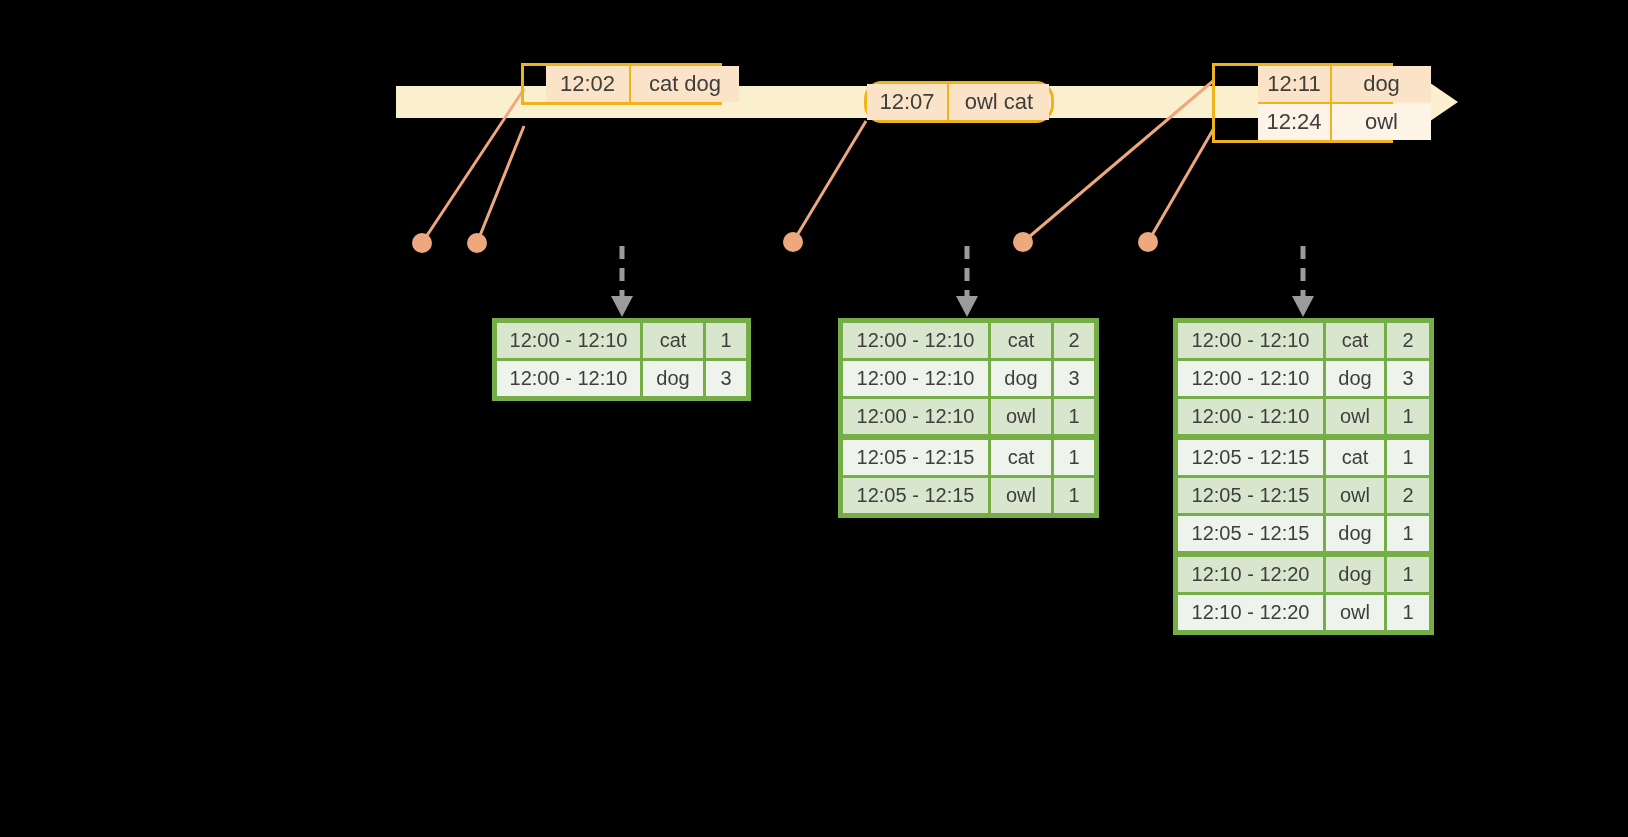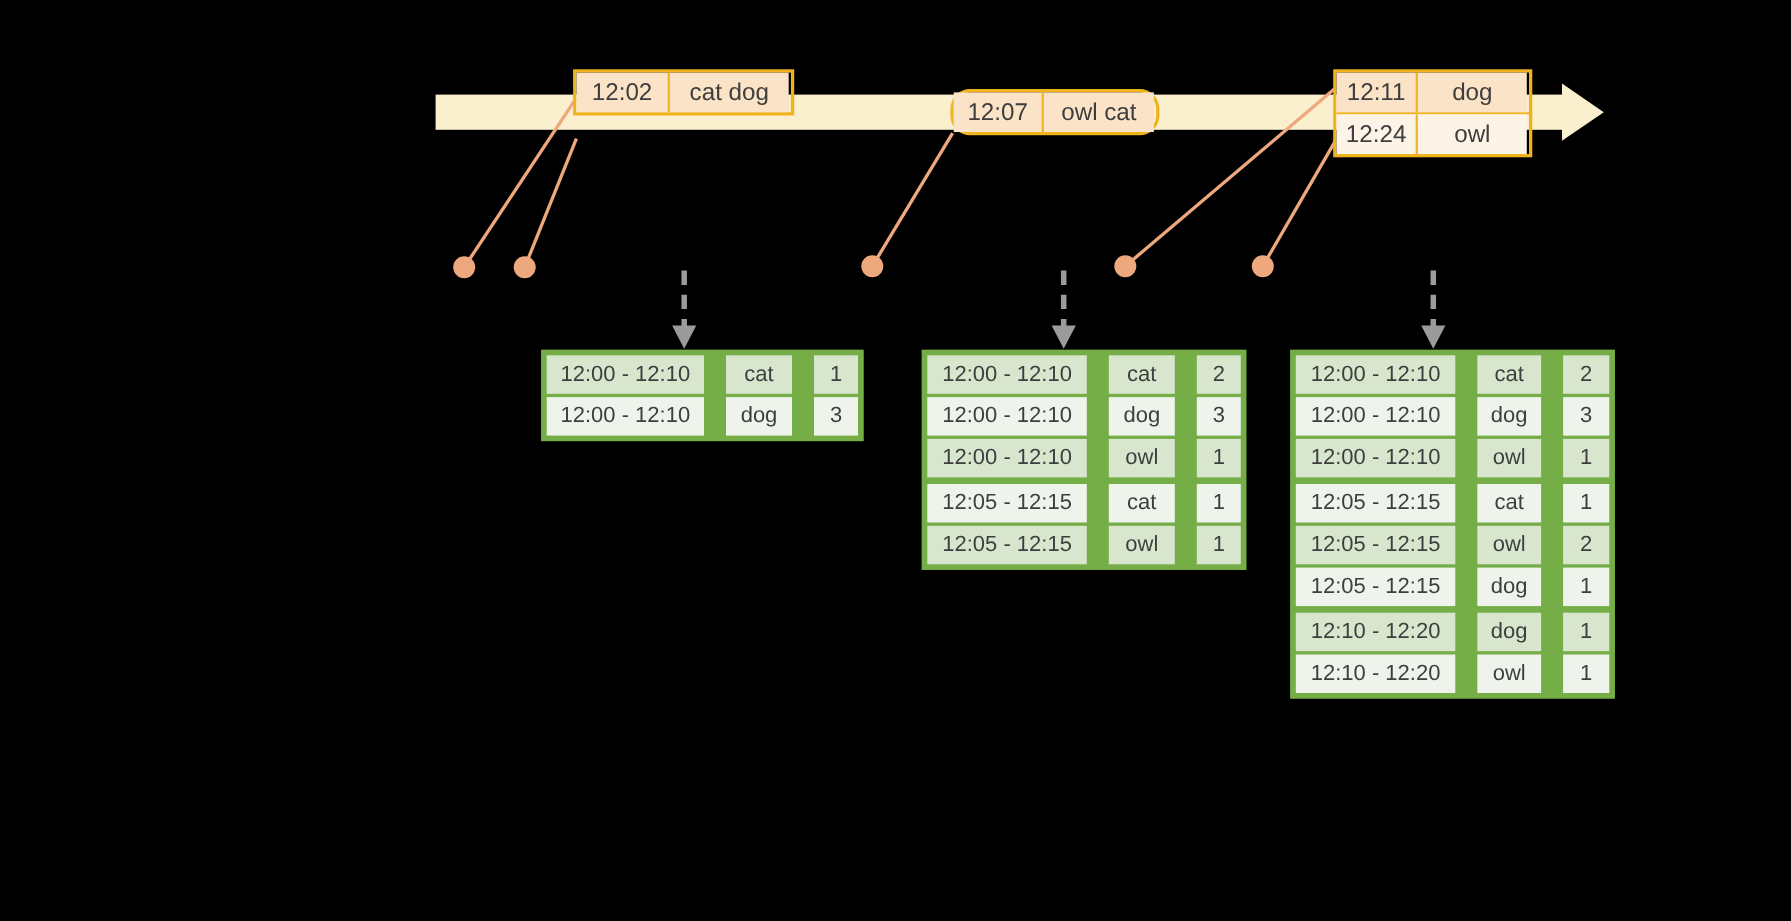--- a/index.html
+++ b/index.html
@@ -11,42 +11,42 @@
   }
   .layer{position:absolute;left:0;top:0;}
 
   
   .event-box{
     position:absolute;box-sizing:border-box;
     border:3px solid var(--event-border,#EFB31E);
   }
   .box1{left:521px;top:63px;width:201px;}
   .box2{left:864px;top:81px;width:190px;border-radius:18px;}
-  .box3{left:1212px;top:63px;width:181px;}
+  .box3{left:1212px;top:63px;width:181px;padding-left:43px;}
   .event-row{display:grid;}
-  .box1 .event-row{grid-template-columns:85px 108px;}
+  .box1 .event-row{grid-template-columns:85px 108px;padding-left:22px;}
   .box2 .event-row{grid-template-columns:82px 100px;}
   .box3 .event-row{grid-template-columns:74px 99px;}
   .event-row + .event-row{border-top:2px solid var(--event-border,#EFB31E);}
   .ecell{
     height:36px;line-height:36px;text-align:center;
     font-size:22px;color:var(--text,#3E3E3E);white-space:nowrap;overflow:hidden;
   }
   .ecell.time{border-right:2px solid var(--event-border,#EFB31E);}
   .event-row:nth-of-type(odd) .ecell{background:var(--event-row-dark,#FAE3C6);}
   .event-row:nth-of-type(even) .ecell{background:var(--event-row-light,#FDF3E6);}
 
   
   .rtable{
     position:absolute;top:318px;box-sizing:content-box;
     border:5px solid var(--table-border,#75AD46);
     background:var(--table-border,#75AD46);
   }
   .t1{left:492px;} .t2{left:838px;} .t3{left:1173px;}
-  .t-row{display:grid;column-gap:20px;height:35px;background:var(--table-border,#75AD46);}
+  .t-row{display:grid;column-gap:3px;height:35px;background:var(--table-border,#75AD46);}
   .t1 .t-row{grid-template-columns:143px 60px 40px;}
   .t2 .t-row{grid-template-columns:145px 60px 40px;}
   .t3 .t-row{grid-template-columns:145px 58px 42px;}
   .t-row{margin-top:3px;}
   .t-row.group-gap{margin-top:6px;}
   .t-row:first-of-type{margin-top:0;}
   .tcell{
     line-height:35px;text-align:center;font-size:20px;
     color:var(--text,#3E3E3E);white-space:nowrap;overflow:hidden;
   }

